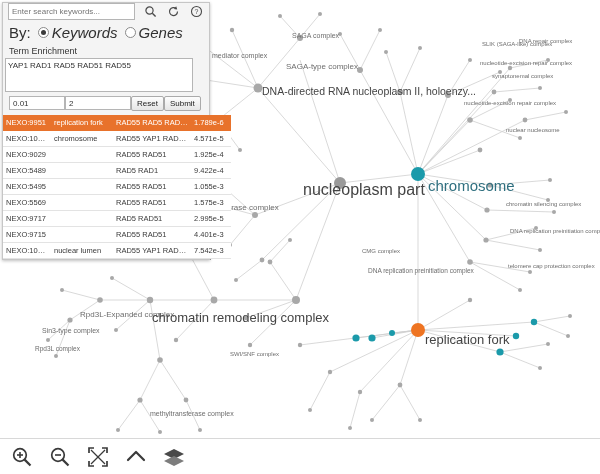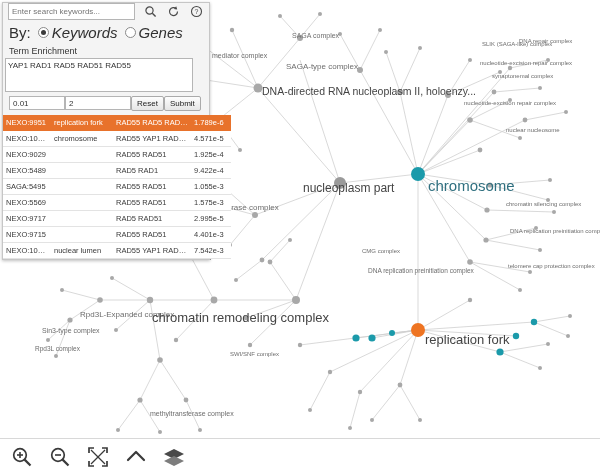--- a/index.html
+++ b/index.html
@@ -449,21 +449,21 @@
         <div class="net-label" style="left: 292px; top: 32px; font-size: 7px;">SAGA complex</div>
         <div class="net-label" style="left: 212px; top: 52px; font-size: 7px;">mediator complex</div>
         <div class="net-label" style="left: 482px; top: 41px; font-size: 6px;">SLIK (SAGA-like) complex</div>
         <div class="net-label" style="left: 519px; top: 38px; font-size: 6px;">DNA repair complex</div>
         <div class="net-label" style="left: 286px; top: 62px; font-size: 8px;">SAGA-type complex</div>
         <div class="net-label" style="left: 480px; top: 60px; font-size: 6px;">nucleotide-excision repair complex</div>
         <div class="net-label major" style="left: 262px; top: 85px; font-size: 10.5px;">DNA-directed RNA nucleoplasm II, holoenzy...</div>
         <div class="net-label" style="left: 492px; top: 73px; font-size: 6px;">synaptonemal complex</div>
         <div class="net-label" style="left: 464px; top: 100px; font-size: 6px;">nucleotide-excision repair complex</div>
         <div class="net-label" style="left: 506px; top: 127px; font-size: 6px;">nuclear nucleosome</div>
-        <div class="net-label major" style="left: 303px; top: 181px; font-size: 12px;">nucleoplasm part</div>
+        <div class="net-label major" style="left: 303px; top: 181px; font-size: 16px;">nucleoplasm part</div>
         <div class="net-label accent" style="left: 428px; top: 177px; font-size: 15px;">chromosome</div>
         <div class="net-label" style="left: 506px; top: 201px; font-size: 6px;">chromatin silencing complex</div>
         <div class="net-label" style="left: 128px; top: 203px; font-size: 8px;">H4/H2A histone acetyltransferase complex</div>
         <div class="net-label" style="left: 78px; top: 190px; font-size: 6px;">small nucleolar ribonucleoprotein complex</div>
         <div class="net-label" style="left: 510px; top: 228px; font-size: 6px;">DNA replication preinitiation complex</div>
         <div class="net-label" style="left: 362px; top: 248px; font-size: 6px;">CMG complex</div>
         <div class="net-label" style="left: 124px; top: 250px; font-size: 11px;">nuclear chromatin</div>
         <div class="net-label" style="left: 368px; top: 267px; font-size: 6.5px;">DNA replication preinitiation complex</div>
         <div class="net-label" style="left: 508px; top: 263px; font-size: 6px;">telomere cap protection complex</div>
         <div class="net-label" style="left: 80px; top: 310px; font-size: 8px;">Rpd3L-Expanded complex</div>
@@ -545,21 +545,21 @@
             <td class="col-genes">RAD55 RAD51</td>
             <td class="col-p">1.925e-4</td>
           </tr>
           <tr>
             <td class="col-id">NEXO:5489</td>
             <td class="col-name"></td>
             <td class="col-genes">RAD5 RAD1</td>
             <td class="col-p">9.422e-4</td>
           </tr>
           <tr>
-            <td class="col-id">SAGA:5495</td>
+            <td class="col-id">NEXO:5495</td>
             <td class="col-name"></td>
             <td class="col-genes">RAD55 RAD51</td>
             <td class="col-p">1.055e-3</td>
           </tr>
           <tr>
             <td class="col-id">NEXO:5569</td>
             <td class="col-name"></td>
             <td class="col-genes">RAD55 RAD51</td>
             <td class="col-p">1.575e-3</td>
           </tr>

